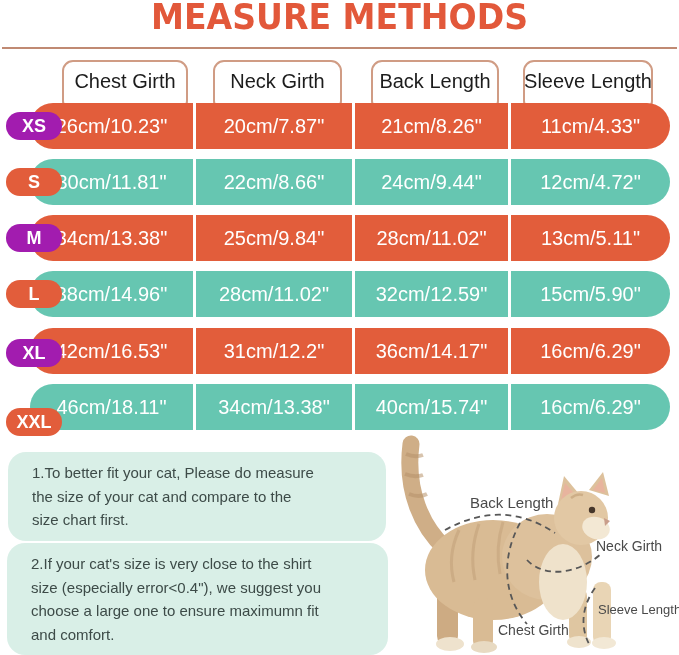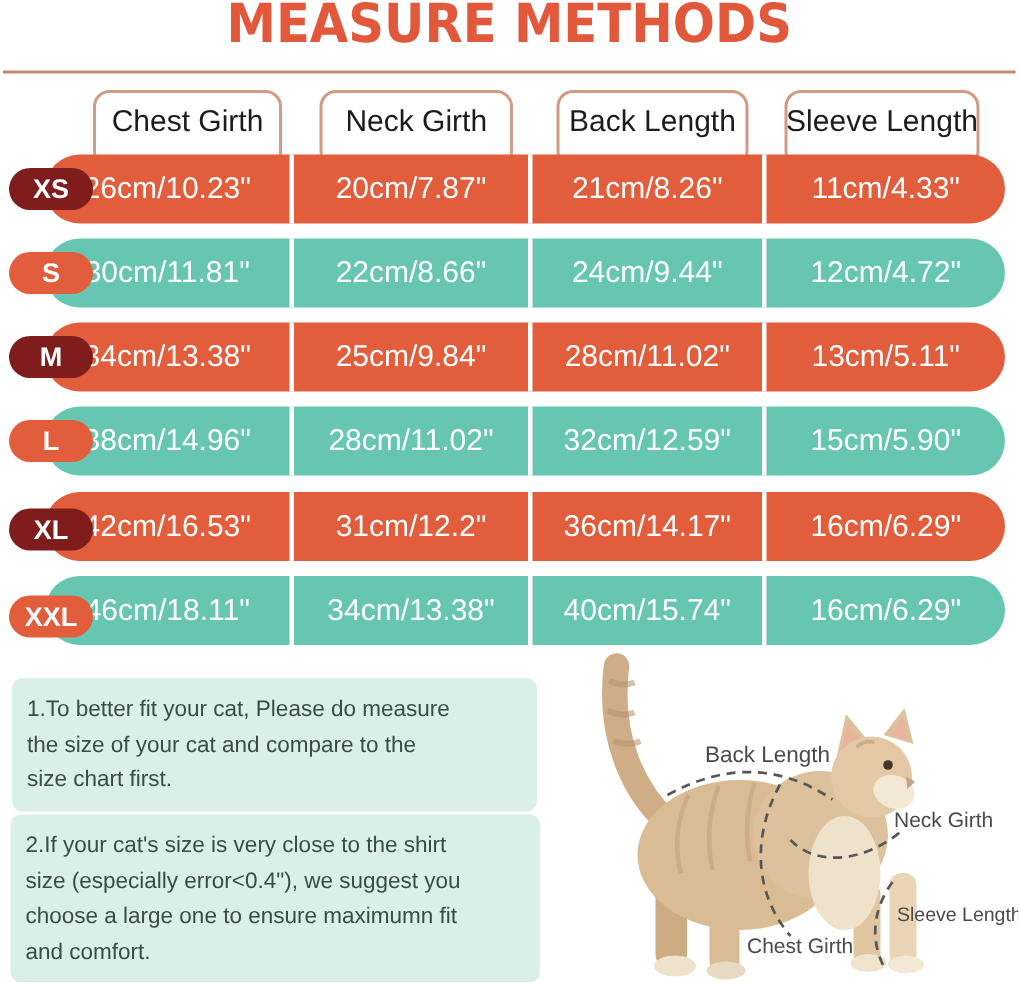--- a/index.html
+++ b/index.html
@@ -32,26 +32,26 @@
   #r1{top:103px} #r2{top:159px} #r3{top:215px} #r4{top:271px} #r5{top:328px} #r6{top:384px}
   .cell { display:flex; align-items:center; justify-content:center; height:100%; box-sizing:border-box; white-space:nowrap; }
   .cell.c1{width:163px} .cell.c2{width:159px;border-left:3px solid #fff}
   .cell.c3{width:156px;border-left:3px solid #fff} .cell.c4{width:162px;border-left:3px solid #fff}
 
   .pill {
     position:absolute; left:6px; width:56px; height:28px; border-radius:14px;
     z-index:3; display:flex; align-items:center; justify-content:center;
     color:#fff; font-weight:bold; font-size:18px;
   }
-  .pill.teal{background:#7f1d1d} .pill.orange{background:#e25d3b}
-  #p1{top:112px} #p2{top:168px} #p3{top:224px} #p4{top:280px} #p5{top:339px} #p6{top:397px}
+  .pill.teal{background:#a21caf} .pill.orange{background:#e25d3b}
+  #p1{top:112px} #p2{top:168px} #p3{top:224px} #p4{top:280px} #p5{top:339px} #p6{top:408px}
 
   .note {
-    position:absolute; background:#d9efe7; border-radius:7px;
-    padding:9px 10px; font-size:15px; line-height:23.5px; color:#3d4b48;
+    position:absolute; background:#d9efe7; border-radius:18px;
+    padding:9px 24px; font-size:15px; line-height:23.5px; color:#3d4b48;
     white-space:pre-line;
   }
   #note1{left:8px; top:452px; width:330px;}
   #note2{left:7px; top:543px; width:333px;}
 
   .cat { position:absolute; left:375px; top:430px; }
   .anno { stroke:#575757; stroke-width:1.8; fill:none; stroke-dasharray:6 4.5; }
   .anno-label { fill:#4a4a4a; font-family:"Liberation Sans", sans-serif; }
 </style>
 </head>

